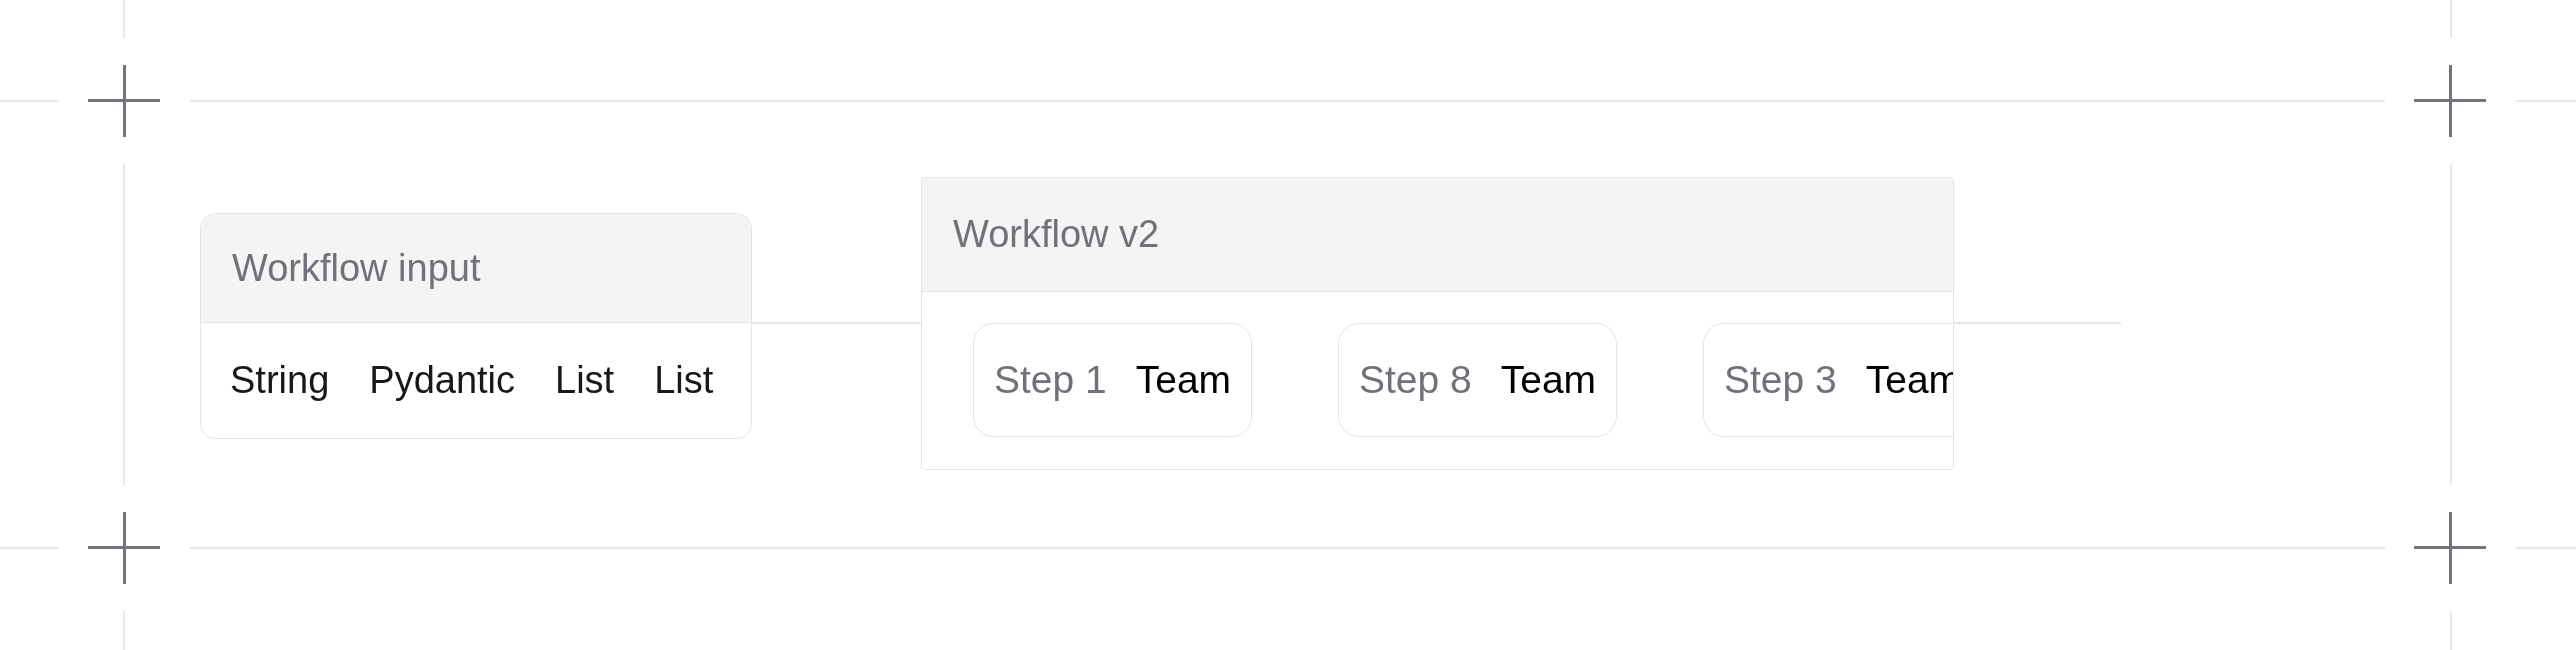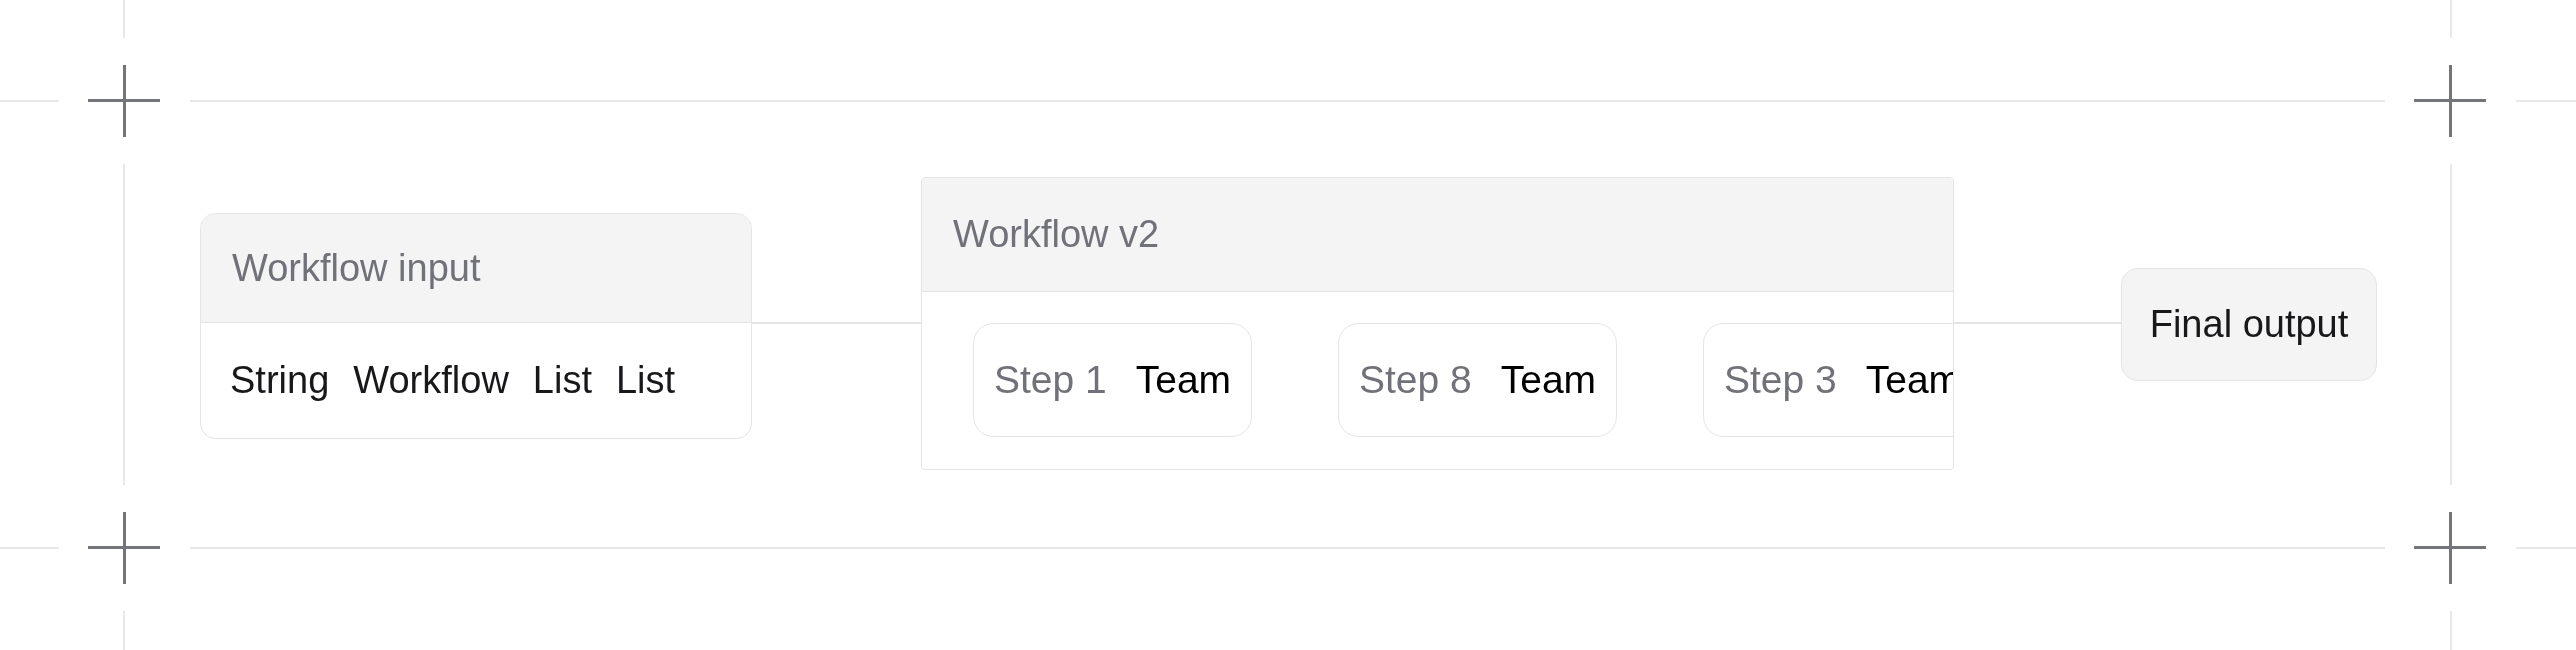--- a/index.html
+++ b/index.html
@@ -61,21 +61,21 @@
     padding: 0 31px;
     color: #71717a;
     font-size: 38px;
     white-space: nowrap;
   }
   .node-body { box-sizing: border-box; display: flex; align-items: center; }
 
   #node-input { left: 200px; top: 213px; width: 552px; height: 226px; text-align: center; }
   #node-input .node-header { height: 109px; }
   #node-input .node-body {
-    height: 114px; padding: 0 29px; gap: 24px;
+    height: 114px; padding: 0 29px; gap: 40px;
     color: #18181b; font-size: 38px; white-space: nowrap;
   }
 
   #node-v2 { left: 921px; top: 177px; width: 1033px; height: 293px; border-radius: 4px; }
   #node-v2 .node-header { height: 114px; }
   #node-v2 .node-body { height: 176px; padding: 0 31px; gap: 66px; }
 
   .chip {
     flex: none;
     width: 279px; height: 114px;
@@ -132,21 +132,21 @@
 
   <div class="connector" id="connector-1"></div>
   <div class="connector" id="connector-2"></div>
 
   <div class="node" id="node-input">
     <div class="node-header">
       <span>Workflow input</span>
     </div>
     <div class="node-body">
       <span class="item">String</span>
-      <span class="item">Workflow</span>
+      <span class="item">Pydantic</span>
       <span class="item">List</span>
       <span class="item">List</span>
     </div>
   </div>
 
   <div class="node" id="node-v2">
     <div class="node-header">
       <span>Workflow v2</span>
     </div>
     <div class="node-body">
@@ -158,18 +158,15 @@
         <span class="muted">Step 8</span>
         <span class="dark">Team</span>
       </div>
       <div class="chip">
         <span class="muted">Step 3</span>
         <span class="dark">Team</span>
       </div>
     </div>
   </div>
 
-  <div id="node-final">
-    <span>Final output</span>
-  </div>
 
 </div>
 
 
 </body></html>

